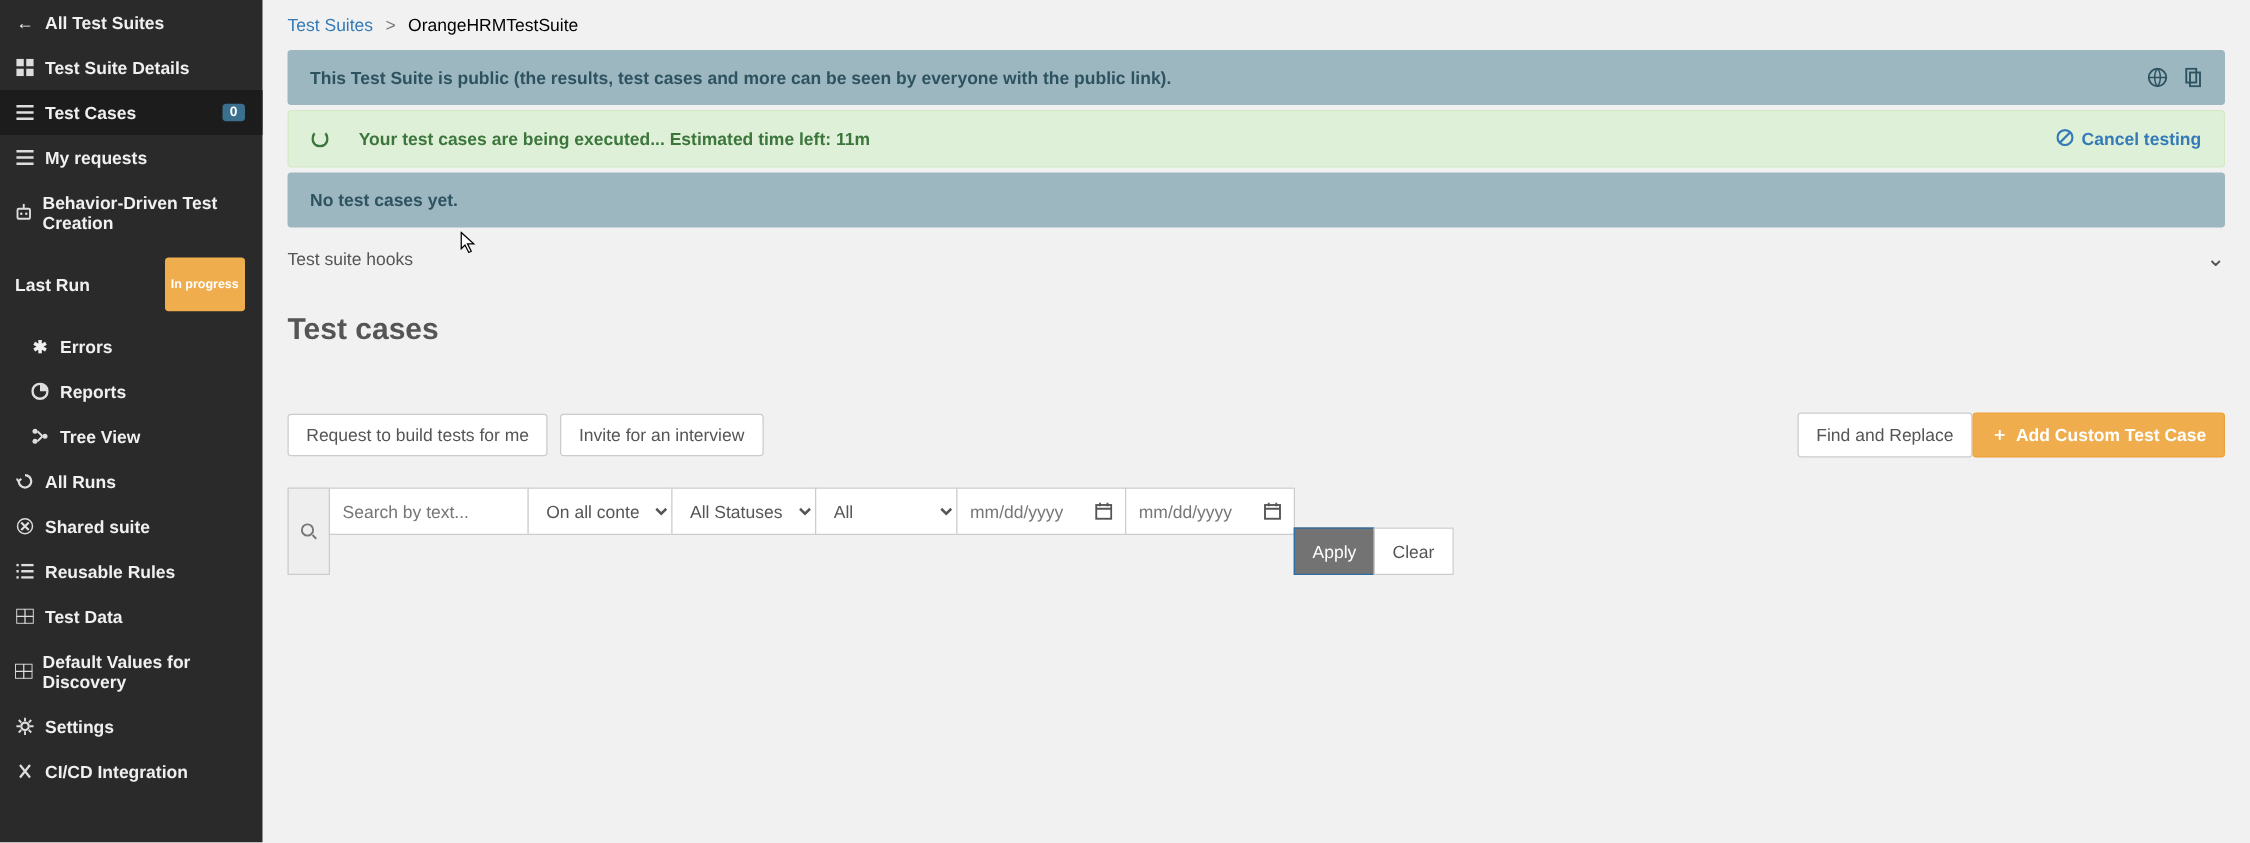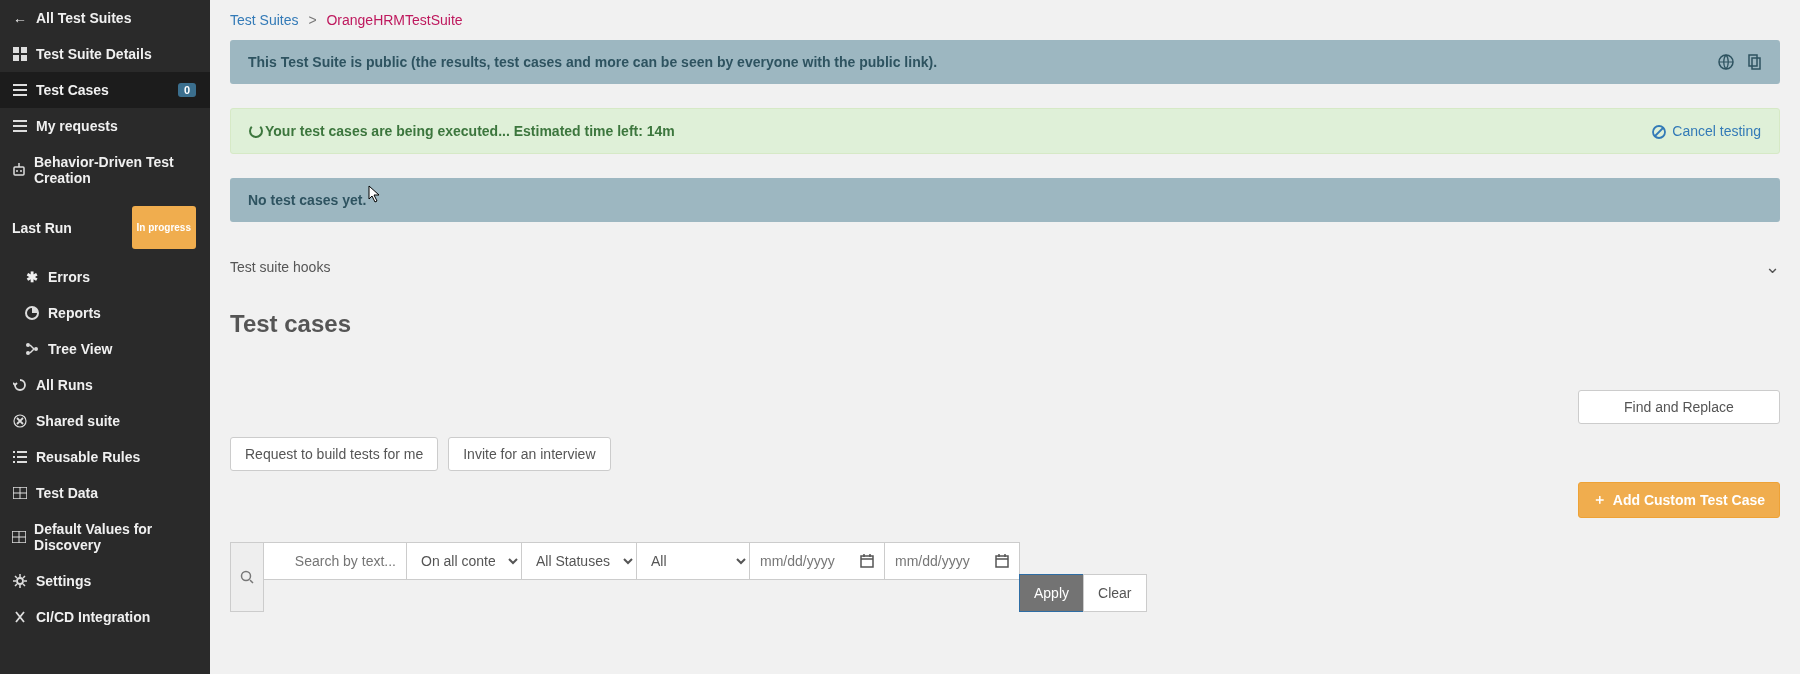--- a/index.html
+++ b/index.html
@@ -71,28 +71,28 @@
   .breadcrumb {
     padding: 12px 0;
     font-size: 14px;
     color: #555;
   }
   .breadcrumb a {
     color: #337ab7;
     text-decoration: none;
   }
   .breadcrumb .sep { margin: 0 6px; color: #777; }
-  .breadcrumb .current { color: #be185d; text-align: center; }
+  .breadcrumb .current { color: #000000; text-align: center; }
   .alert {
     border-radius: 3px;
     padding: 14px 18px;
-    margin-bottom: 24px;
+    margin-bottom: 4px;
     display: flex;
     align-items: center;
-    gap: 2px;
+    gap: 24px;
     font-weight: 600;
   }
   .alert-steel {
     background: #9db7c1;
     color: #2e5360;
   }
   .alert-steel .right-icons {
     margin-left: auto;
     display: flex;
     gap: 12px;
@@ -106,24 +106,24 @@
   .alert-success .spinner {
     width: 14px; height: 14px;
     border: 2px solid #3c763d;
     border-radius: 50%;
     border-top-color: transparent;
   }
   .cancel-link {
     margin-left: auto;
     color: #337ab7;
     display: flex;
-    align-items: flex-end;
+    align-items: flex-start;
     gap: 6px;
     cursor: pointer;
-    font-weight: 400;
+    font-weight: 700;
   }
   .section-hooks {
     display: flex;
     align-items: center;
     padding: 10px 0 4px 0;
     color: #555;
     font-weight: 400;
   }
   .section-hooks .chevron { margin-left: auto; cursor: pointer; color:#555; font-size:18px;}
   h2.test-cases-title {
@@ -173,21 +173,21 @@
   }
   .filter-bar input[type=text], .filter-bar select, .filter-bar .date-input {
     border: 1px solid #ccc;
     background: #fff;
     padding: 8px 10px;
     font-size: 14px;
     color: #555;
     margin-left: -1px;
     height: 38px;
   }
-  .filter-bar input[type=text]{ width:144px;text-align:right; }
+  .filter-bar input[type=text]{ width:160px; }
   .filter-bar select { width:116px; }
   .date-input {
     display:flex; align-items:center; gap:10px; width:136px;
     justify-content:space-between;
   }
   .date-input .ph { color:#777; }
   .filter-bar .btn { margin-left: -1px; height:38px; border-radius:0;}
   svg { display:block; }
   .cursor-ptr {
     position:absolute;
@@ -365,21 +365,21 @@
         <svg width="16" height="16" viewBox="0 0 16 16">
             <rect x="3" y="1" width="8" height="11" fill="none" stroke="#2e5360" stroke-width="1.5"></rect>
             <rect x="6" y="4" width="8" height="11" fill="none" stroke="#2e5360" stroke-width="1.5"></rect>
           </svg>
       </span>
     </span>
   </div>
 
   <div class="alert alert-success">
     <span class="spinner"></span>
-    <span>Your test cases are being executed... Estimated time left: 14m</span>
+    <span>Your test cases are being executed... Estimated time left: 11m</span>
     <span class="cancel-link">
       <span>
         <svg width="14" height="14" viewBox="0 0 14 14">
             <circle cx="7" cy="7" r="6" fill="none" stroke="#337ab7" stroke-width="1.8"></circle>
             <line x1="3" y1="11" x2="11" y2="3" stroke="#337ab7" stroke-width="1.8"></line>
           </svg>
       </span>
       <span>Cancel testing</span>
     </span>
   </div>
@@ -391,21 +391,21 @@
   <div class="section-hooks">
     <span>Test suite hooks</span>
     <span class="chevron">⌄</span>
   </div>
 
   <h2 class="test-cases-title">Test cases</h2>
 
   <div class="button-row">
     <button class="btn">Request to build tests for me</button>
     <button class="btn">Invite for an interview</button>
-    <div style="margin-left:auto; display:flex; gap:26px;flex-direction:column;">
+    <div style="margin-left:auto; display:flex; gap:0;">
       <button class="btn">Find and Replace</button>
       <button class="btn btn-orange">
         <span>＋</span>
         <span>Add Custom Test Case</span>
       </button>
     </div>
   </div>
 
   <div class="filter-bar">
     <span class="srch-icon">

